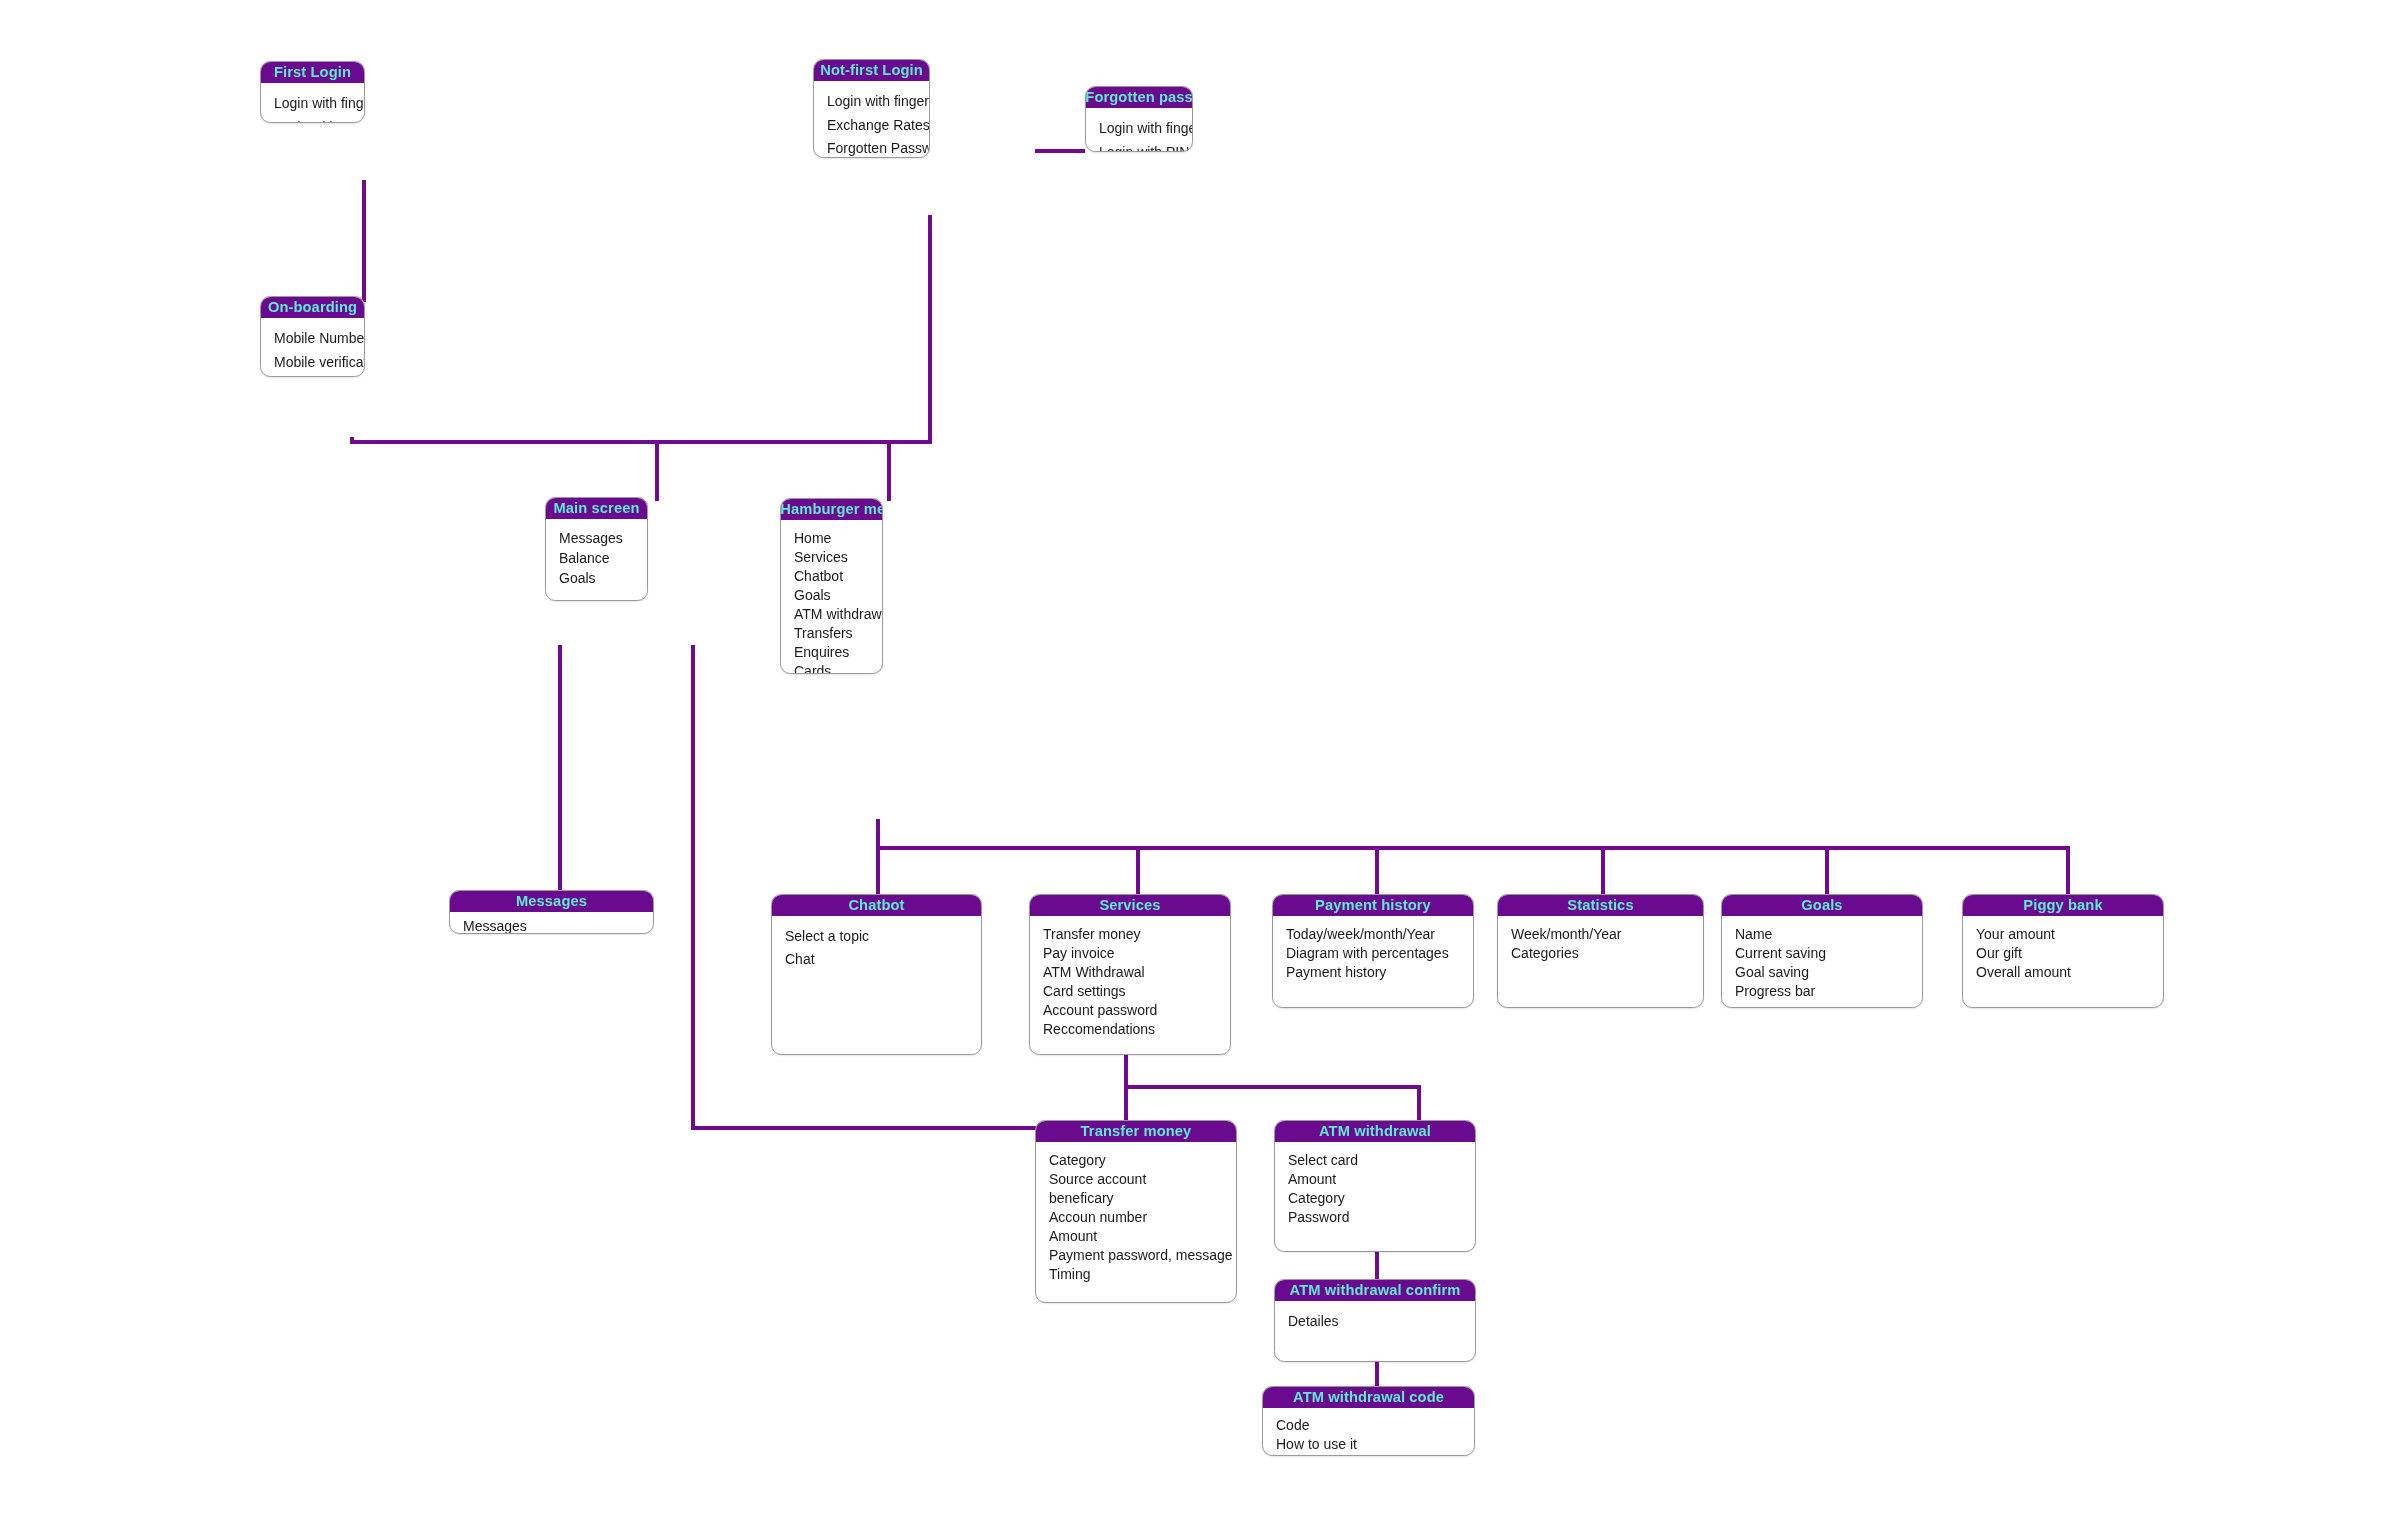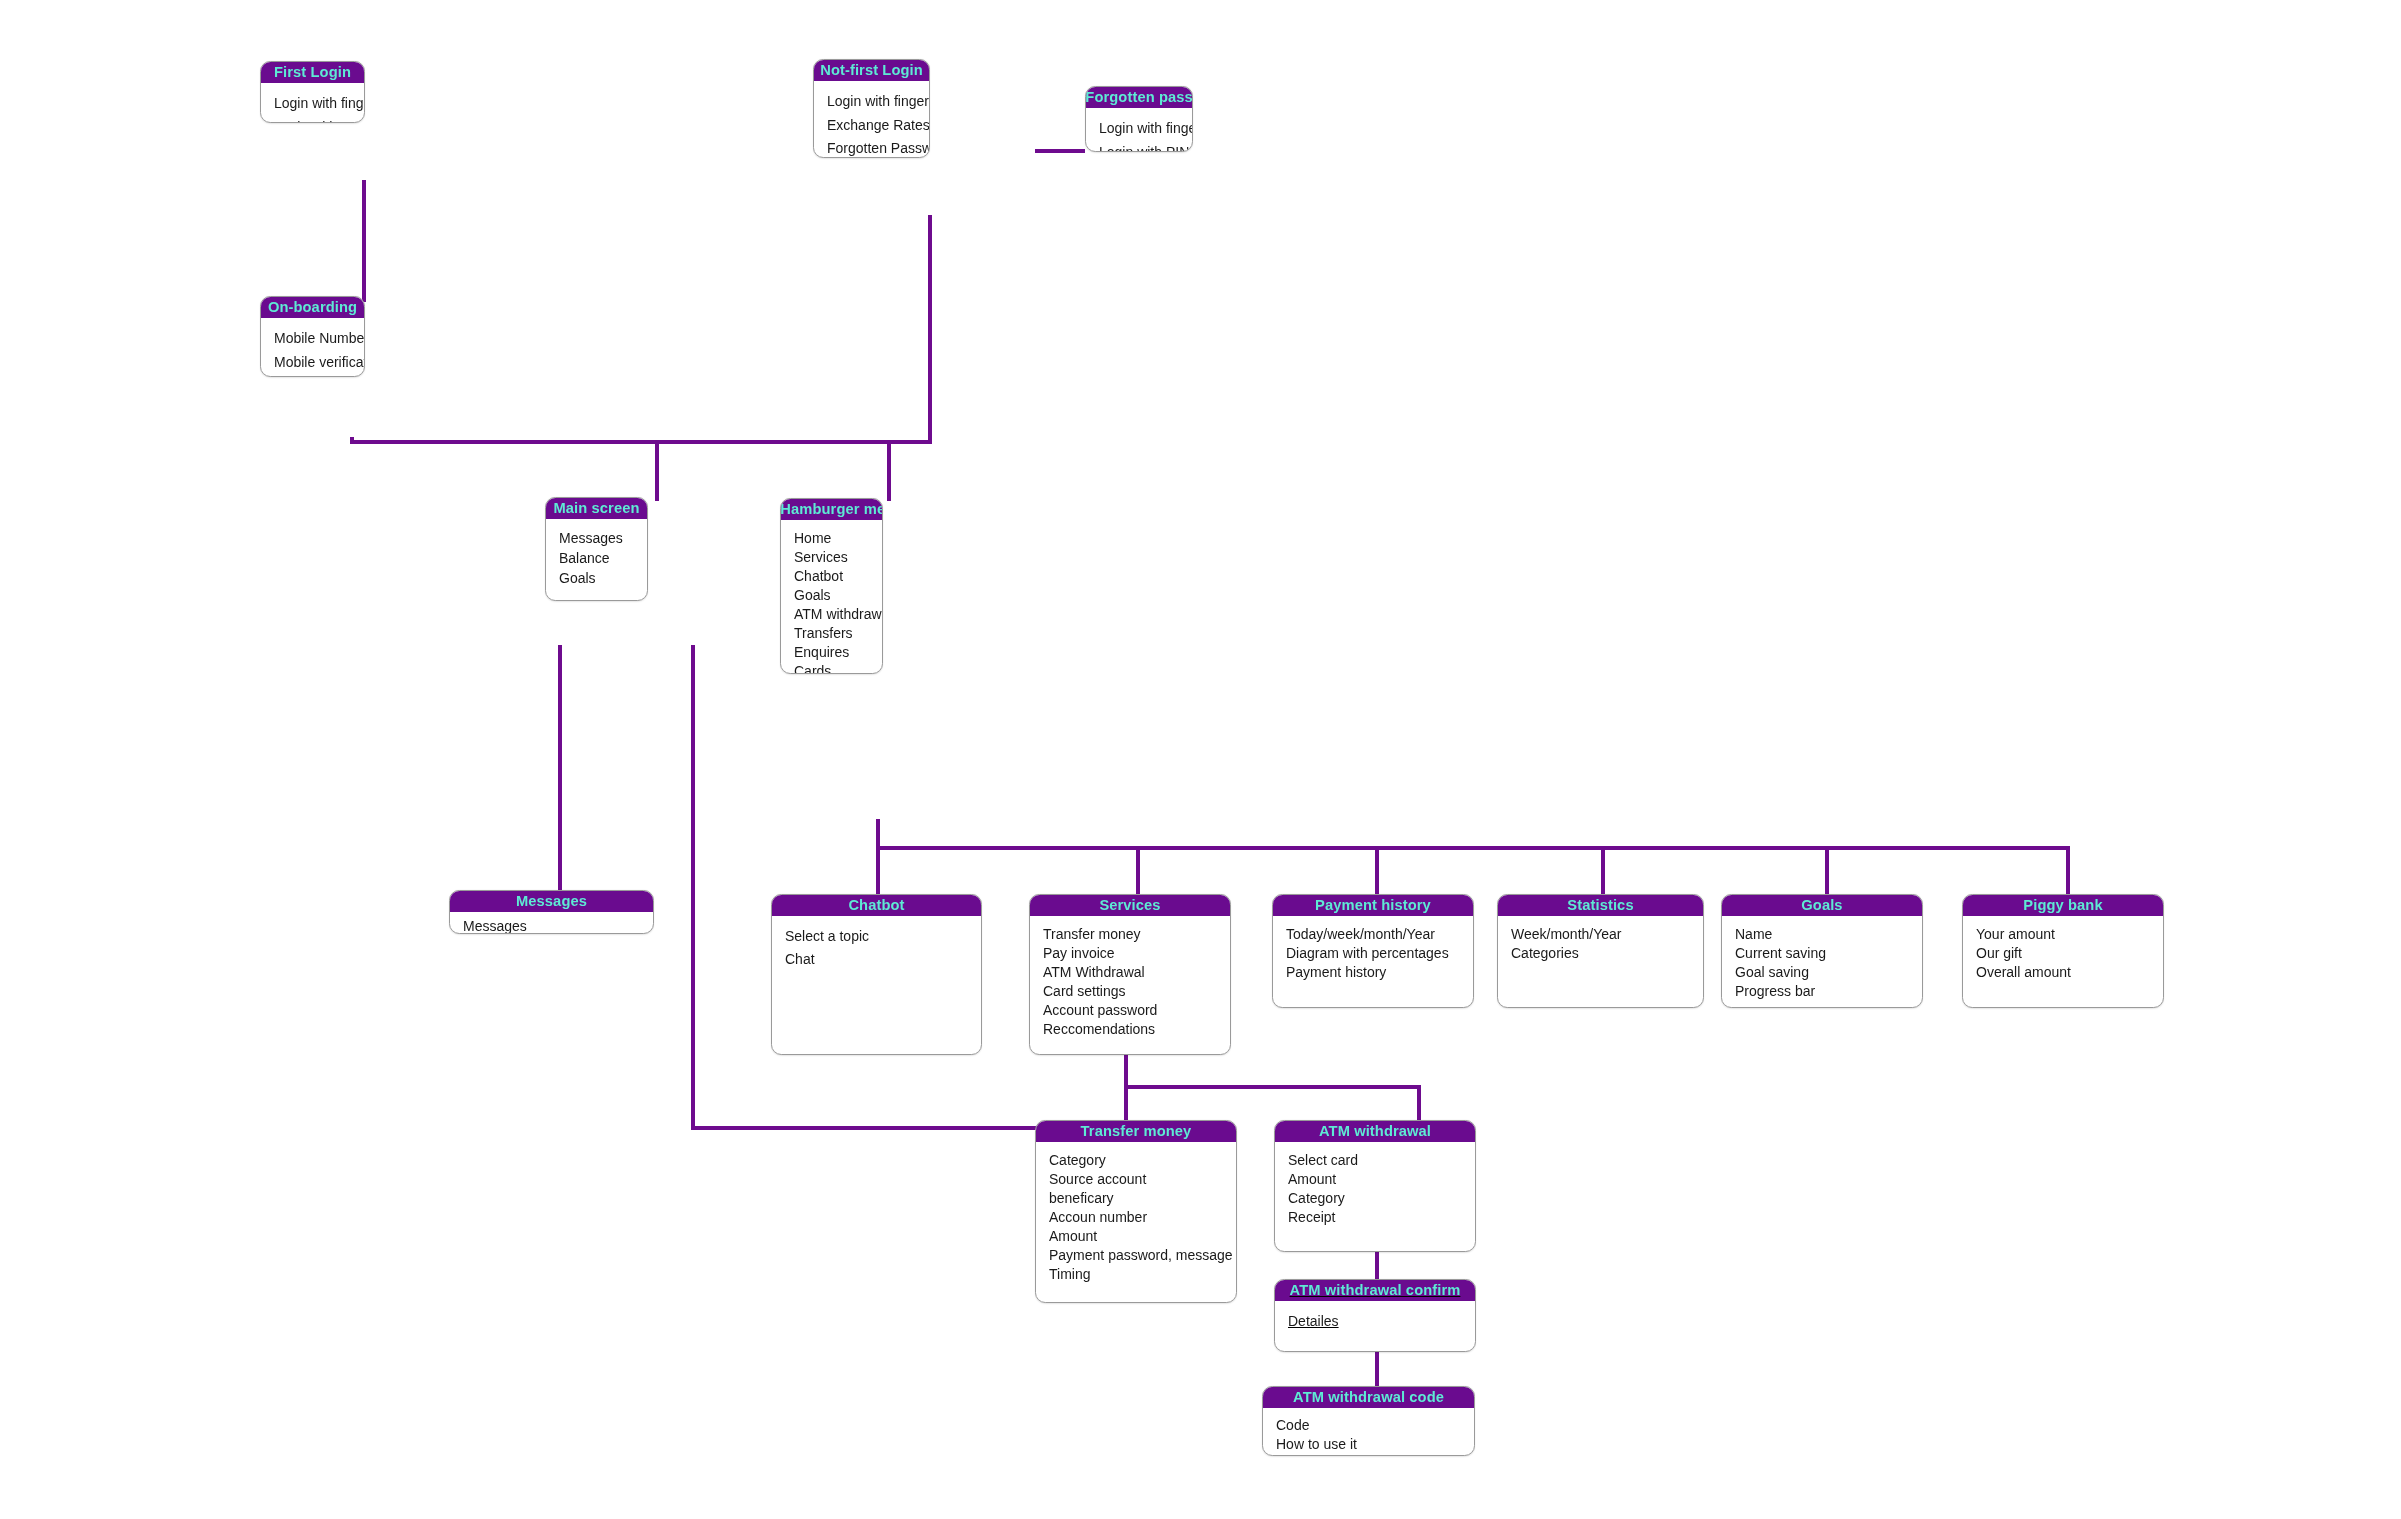--- a/index.html
+++ b/index.html
@@ -227,25 +227,25 @@
       <div class="row">Timing</div>
     </div>
   </div>
 
   <div class="node" style="left:1274px;top:1120px;width:202px;height:132px;">
     <div class="hdr">ATM withdrawal</div>
     <div class="body">
       <div class="row">Select card</div>
       <div class="row">Amount</div>
       <div class="row">Category</div>
-      <div class="row">Receipt</div>
-    </div>
-  </div>
-
-  <div class="node" style="left:1274px;top:1279px;width:202px;height:73px;text-decoration:underline;">
+      <div class="row">Password</div>
+    </div>
+  </div>
+
+  <div class="node" style="left:1274px;top:1279px;width:202px;height:83px;">
     <div class="hdr">ATM withdrawal confirm</div>
     <div class="body" style="padding:10.3px 13px;">
       <div class="row">Detailes</div>
     </div>
   </div>
 
   <div class="node" style="left:1262px;top:1386px;width:213px;height:70px;">
     <div class="hdr">ATM withdrawal code</div>
     <div class="body" style="padding:7.3px 13px;">
       <div class="row">Code</div>

